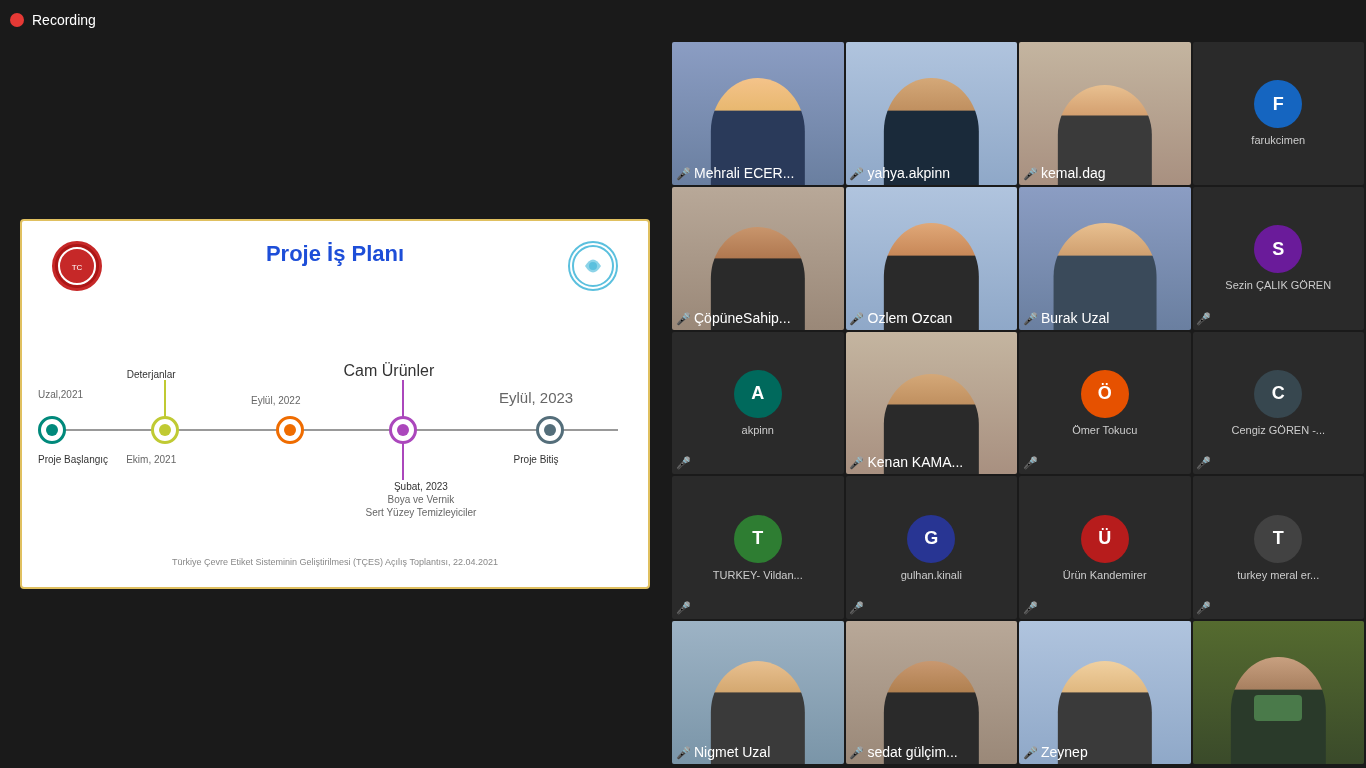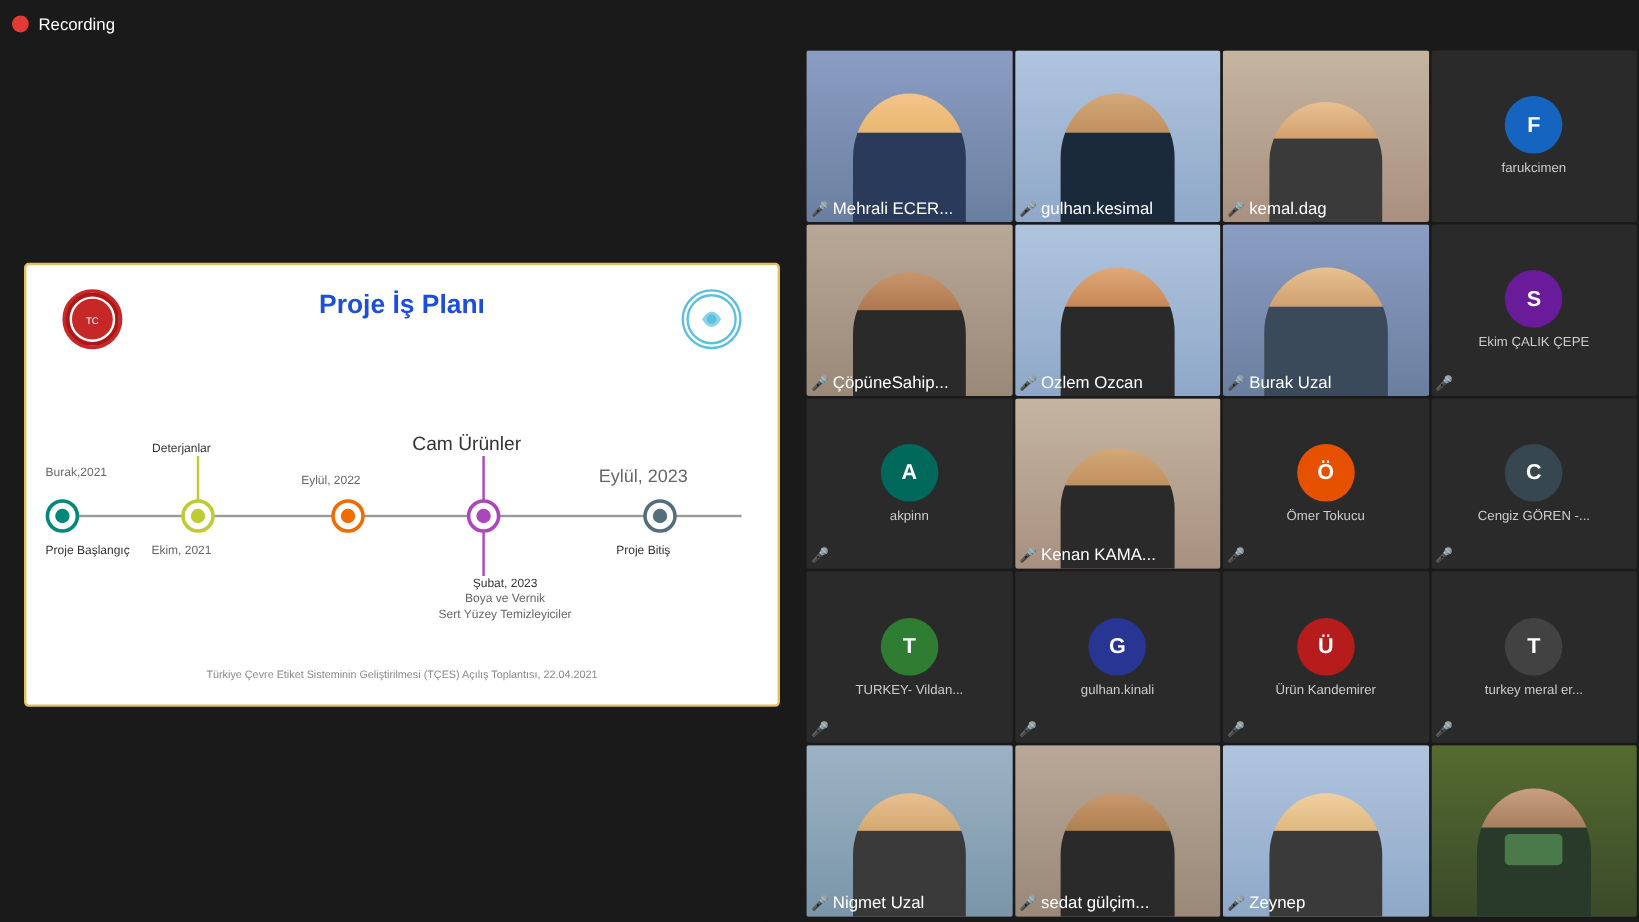--- a/index.html
+++ b/index.html
@@ -285,21 +285,21 @@
         </div>
       </div>
 
       <div class="timeline-container">
         <div class="timeline-line"></div>
 
         <div class="timeline-point" style="left: 0%; top: 50%; transform: translate(-50%, -50%);">
           <div class="tpoint-circle" style="border-color: #00897b;">
             <div class="tpoint-inner" style="background: #00897b;"></div>
           </div>
-          <div class="tpoint-label-top" style="color:#666; font-size:10px; bottom: calc(100% + 10px);">Burak,2021</div>
+          <div class="tpoint-label-top" style="color:#666; font-size:10px; bottom: calc(100% + 10px);">Uzal,2021</div>
           <div style="position:absolute; top: calc(100% + 10px); font-size:10px; color:#333; white-space:nowrap;">Proje Başlangıç</div>
         </div>
 
         <div class="timeline-point" style="left: 20%; top: 50%; transform: translate(-50%, -50%);">
 
           <div style="position:absolute; bottom:50%; left:50%; transform:translateX(-50%); width:2px; height:50px; background:#c0ca33;"></div>
           <div style="position:absolute; bottom: calc(50% + 50px); font-size:10px; color:#333; white-space:nowrap; transform:translateX(-50%);">Deterjanlar</div>
           <div class="tpoint-circle" style="border-color: #c0ca33; position:relative; z-index:2;">
             <div class="tpoint-inner" style="background: #c0ca33;"></div>
           </div>
@@ -350,21 +350,21 @@
       </div>
       <div class="tile-mute-icon">🎤</div>
       <div class="tile-name-with-icon">Mehrali ECER...</div>
     </div>
 
     <div class="video-tile">
       <div class="fake-video room-bg-2" style="display:flex; align-items:center; justify-content:center; position:relative;">
         <div style="position:absolute; bottom:0; left:50%; transform:translateX(-50%); width:55%; height:75%; background:linear-gradient(180deg,#d4a878 0%,#c09060 30%,#1a2a3a 31%); border-radius:50% 50% 0 0;"></div>
       </div>
       <div class="tile-mute-icon">🎤</div>
-      <div class="tile-name-with-icon">gulhan.kesimal</div>
+      <div class="tile-name-with-icon">yahya.akpinn</div>
     </div>
 
     <div class="video-tile">
       <div class="fake-video room-bg-3" style="display:flex; align-items:center; justify-content:center; position:relative;">
         <div style="position:absolute; bottom:0; left:50%; transform:translateX(-50%); width:55%; height:70%; background:linear-gradient(180deg,#e8c090 0%,#d4a070 30%,#3a3a3a 31%); border-radius:50% 50% 0 0;"></div>
       </div>
       <div class="tile-mute-icon">🎤</div>
       <div class="tile-name-with-icon">kemal.dag</div>
     </div>
 
@@ -396,21 +396,21 @@
       <div class="fake-video room-bg-1" style="display:flex; align-items:center; justify-content:center; position:relative;">
         <div style="position:absolute; bottom:0; left:50%; transform:translateX(-50%); width:60%; height:75%; background:linear-gradient(180deg,#e8c090 0%,#d0a070 30%,#3a4a5a 31%); border-radius:50% 50% 0 0;"></div>
       </div>
       <div class="tile-mute-icon">🎤</div>
       <div class="tile-name-with-icon">Burak Uzal</div>
     </div>
 
     <div class="video-tile">
       <div class="avatar-bg">
         <div class="avatar-circle bg-purple">S</div>
-        <div class="avatar-name">Ekim ÇALIK ÇEPE</div>
+        <div class="avatar-name">Sezin ÇALIK GÖREN</div>
       </div>
       <div class="tile-mute-icon">🎤</div>
     </div>
 
     <div class="video-tile">
       <div class="avatar-bg">
         <div class="avatar-circle bg-teal">A</div>
         <div class="avatar-name">akpinn</div>
       </div>
       <div class="tile-mute-icon">🎤</div>

